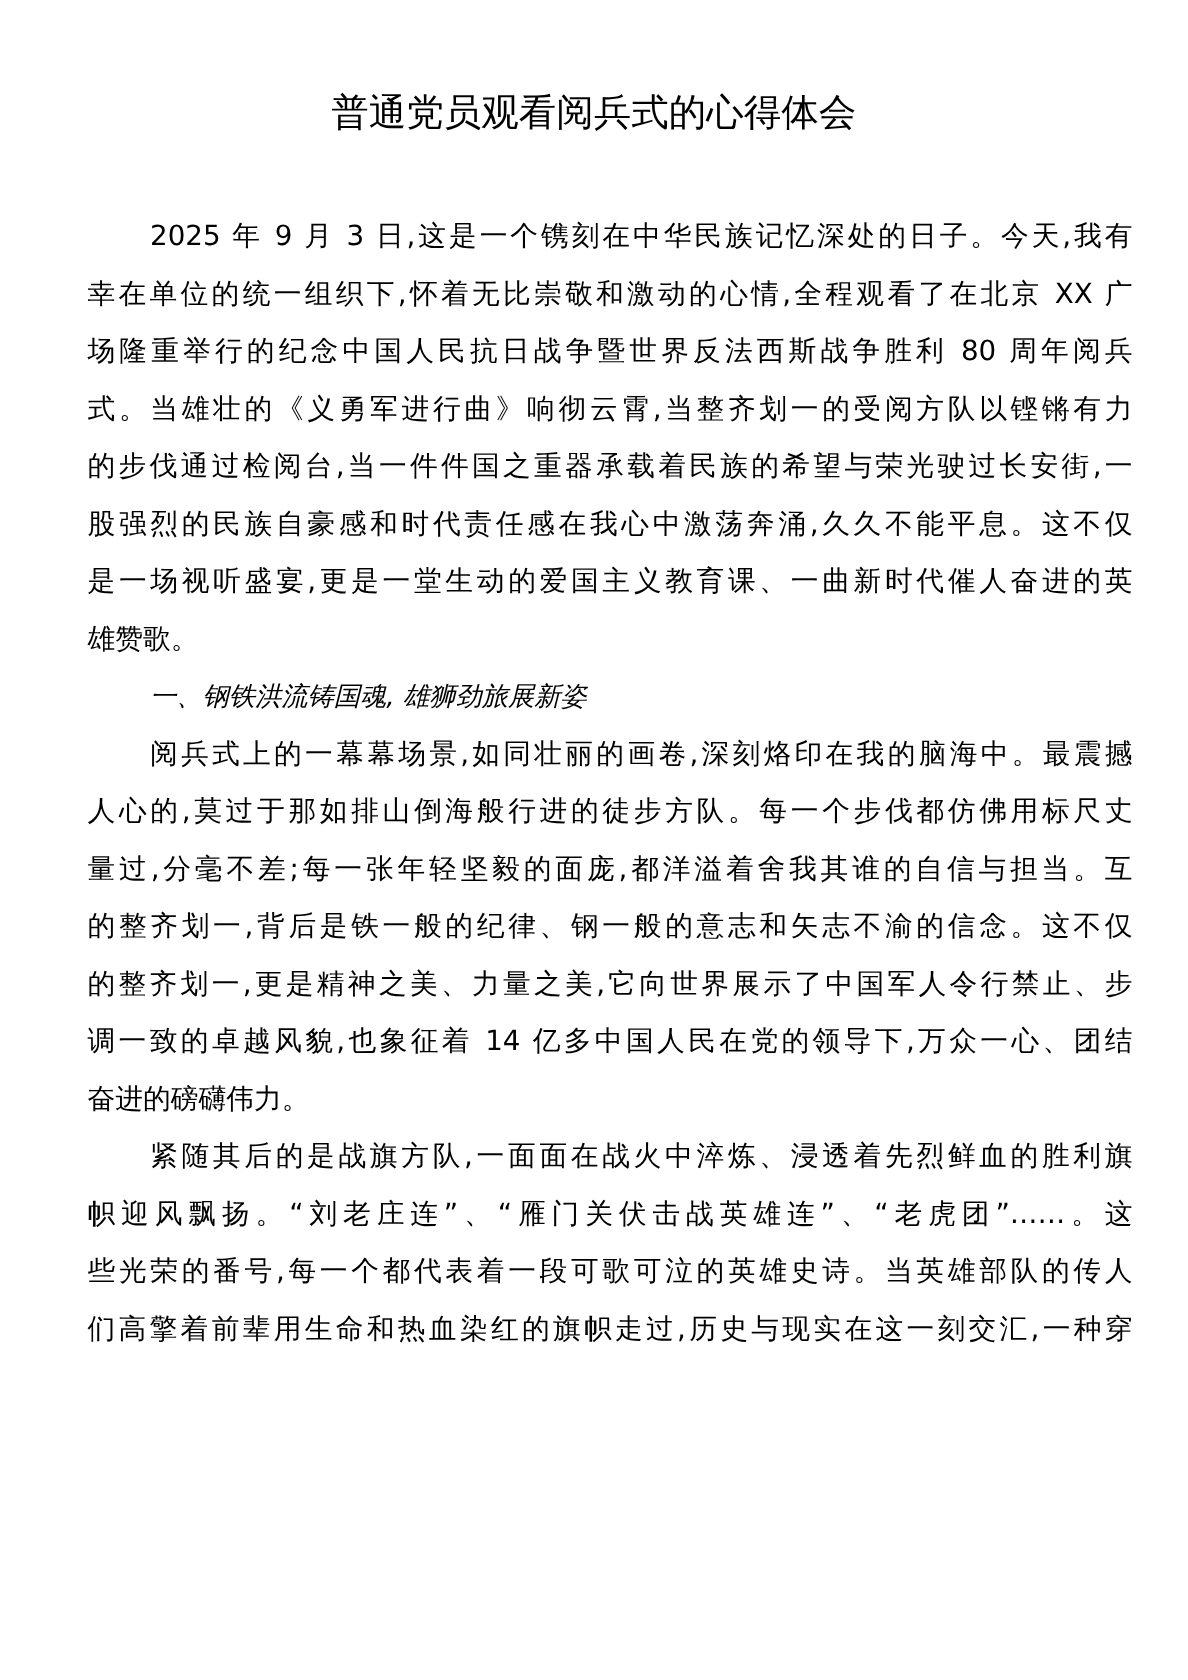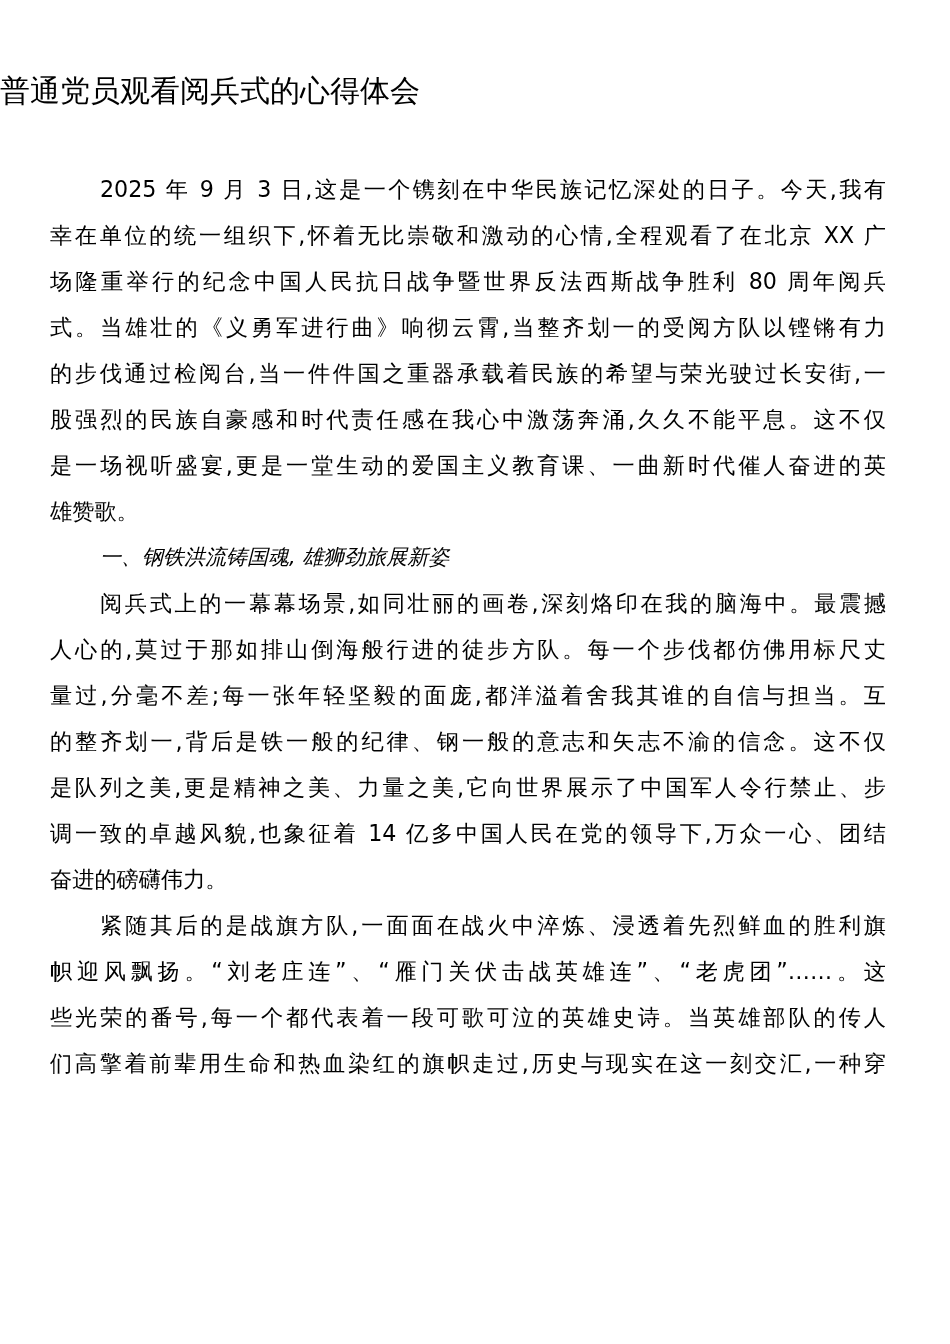--- a/index.html
+++ b/index.html
@@ -20,27 +20,28 @@
     left: 0; top: 0;
     width: 950px;
     height: 1344px;
     background: #ffffff;
   }
   .title {
     position: absolute;
     left: 0;
     top: 68px;
     width: 950px;
+    text-align: center;
     font-size: 30px;
     line-height: 46px;
     letter-spacing: 0px;
   }
   .body-block {
     position: absolute;
-    left: 50px;
+    left: 70px;
     top: 166px;
     width: 836px;
   }
   .line {
     display: block;
     height: 46px;
     line-height: 46px;
     font-size: 22.2px;
     white-space: nowrap;
     text-align: justify;
@@ -82,21 +83,21 @@
       <span class="line last">雄赞歌。</span>
     </div>
 
     <span class="heading">一、钢铁洪流铸国魂, 雄狮劲旅展新姿</span>
 
     <div>
       <span class="line indent">阅兵式上的一幕幕场景,如同壮丽的画卷,深刻烙印在我的脑海中。最震撼</span>
       <span class="line">人心的,莫过于那如排山倒海般行进的徒步方队。每一个步伐都仿佛用标尺丈</span>
       <span class="line">量过,分毫不差;每一张年轻坚毅的面庞,都洋溢着舍我其谁的自信与担当。互</span>
       <span class="line">的整齐划一,背后是铁一般的纪律、钢一般的意志和矢志不渝的信念。这不仅</span>
-      <span class="line">是队列之美,更是精神之美、力量之美,它向世界展示了中国军人令行禁止、步</span>
+      <span class="line">的整齐划一,更是精神之美、力量之美,它向世界展示了中国军人令行禁止、步</span>
       <span class="line">调一致的卓越风貌,也象征着 14 亿多中国人民在党的领导下,万众一心、团结</span>
       <span class="line last">奋进的磅礴伟力。</span>
     </div>
 
     <div>
       <span class="line indent">紧随其后的是战旗方队,一面面在战火中淬炼、浸透着先烈鲜血的胜利旗</span>
       <span class="line">帜迎风飘扬。“刘老庄连”、“雁门关伏击战英雄连”、“老虎团”……。这</span>
       <span class="line">些光荣的番号,每一个都代表着一段可歌可泣的英雄史诗。当英雄部队的传人</span>
       <span class="line">们高擎着前辈用生命和热血染红的旗帜走过,历史与现实在这一刻交汇,一种穿</span>
     </div>

